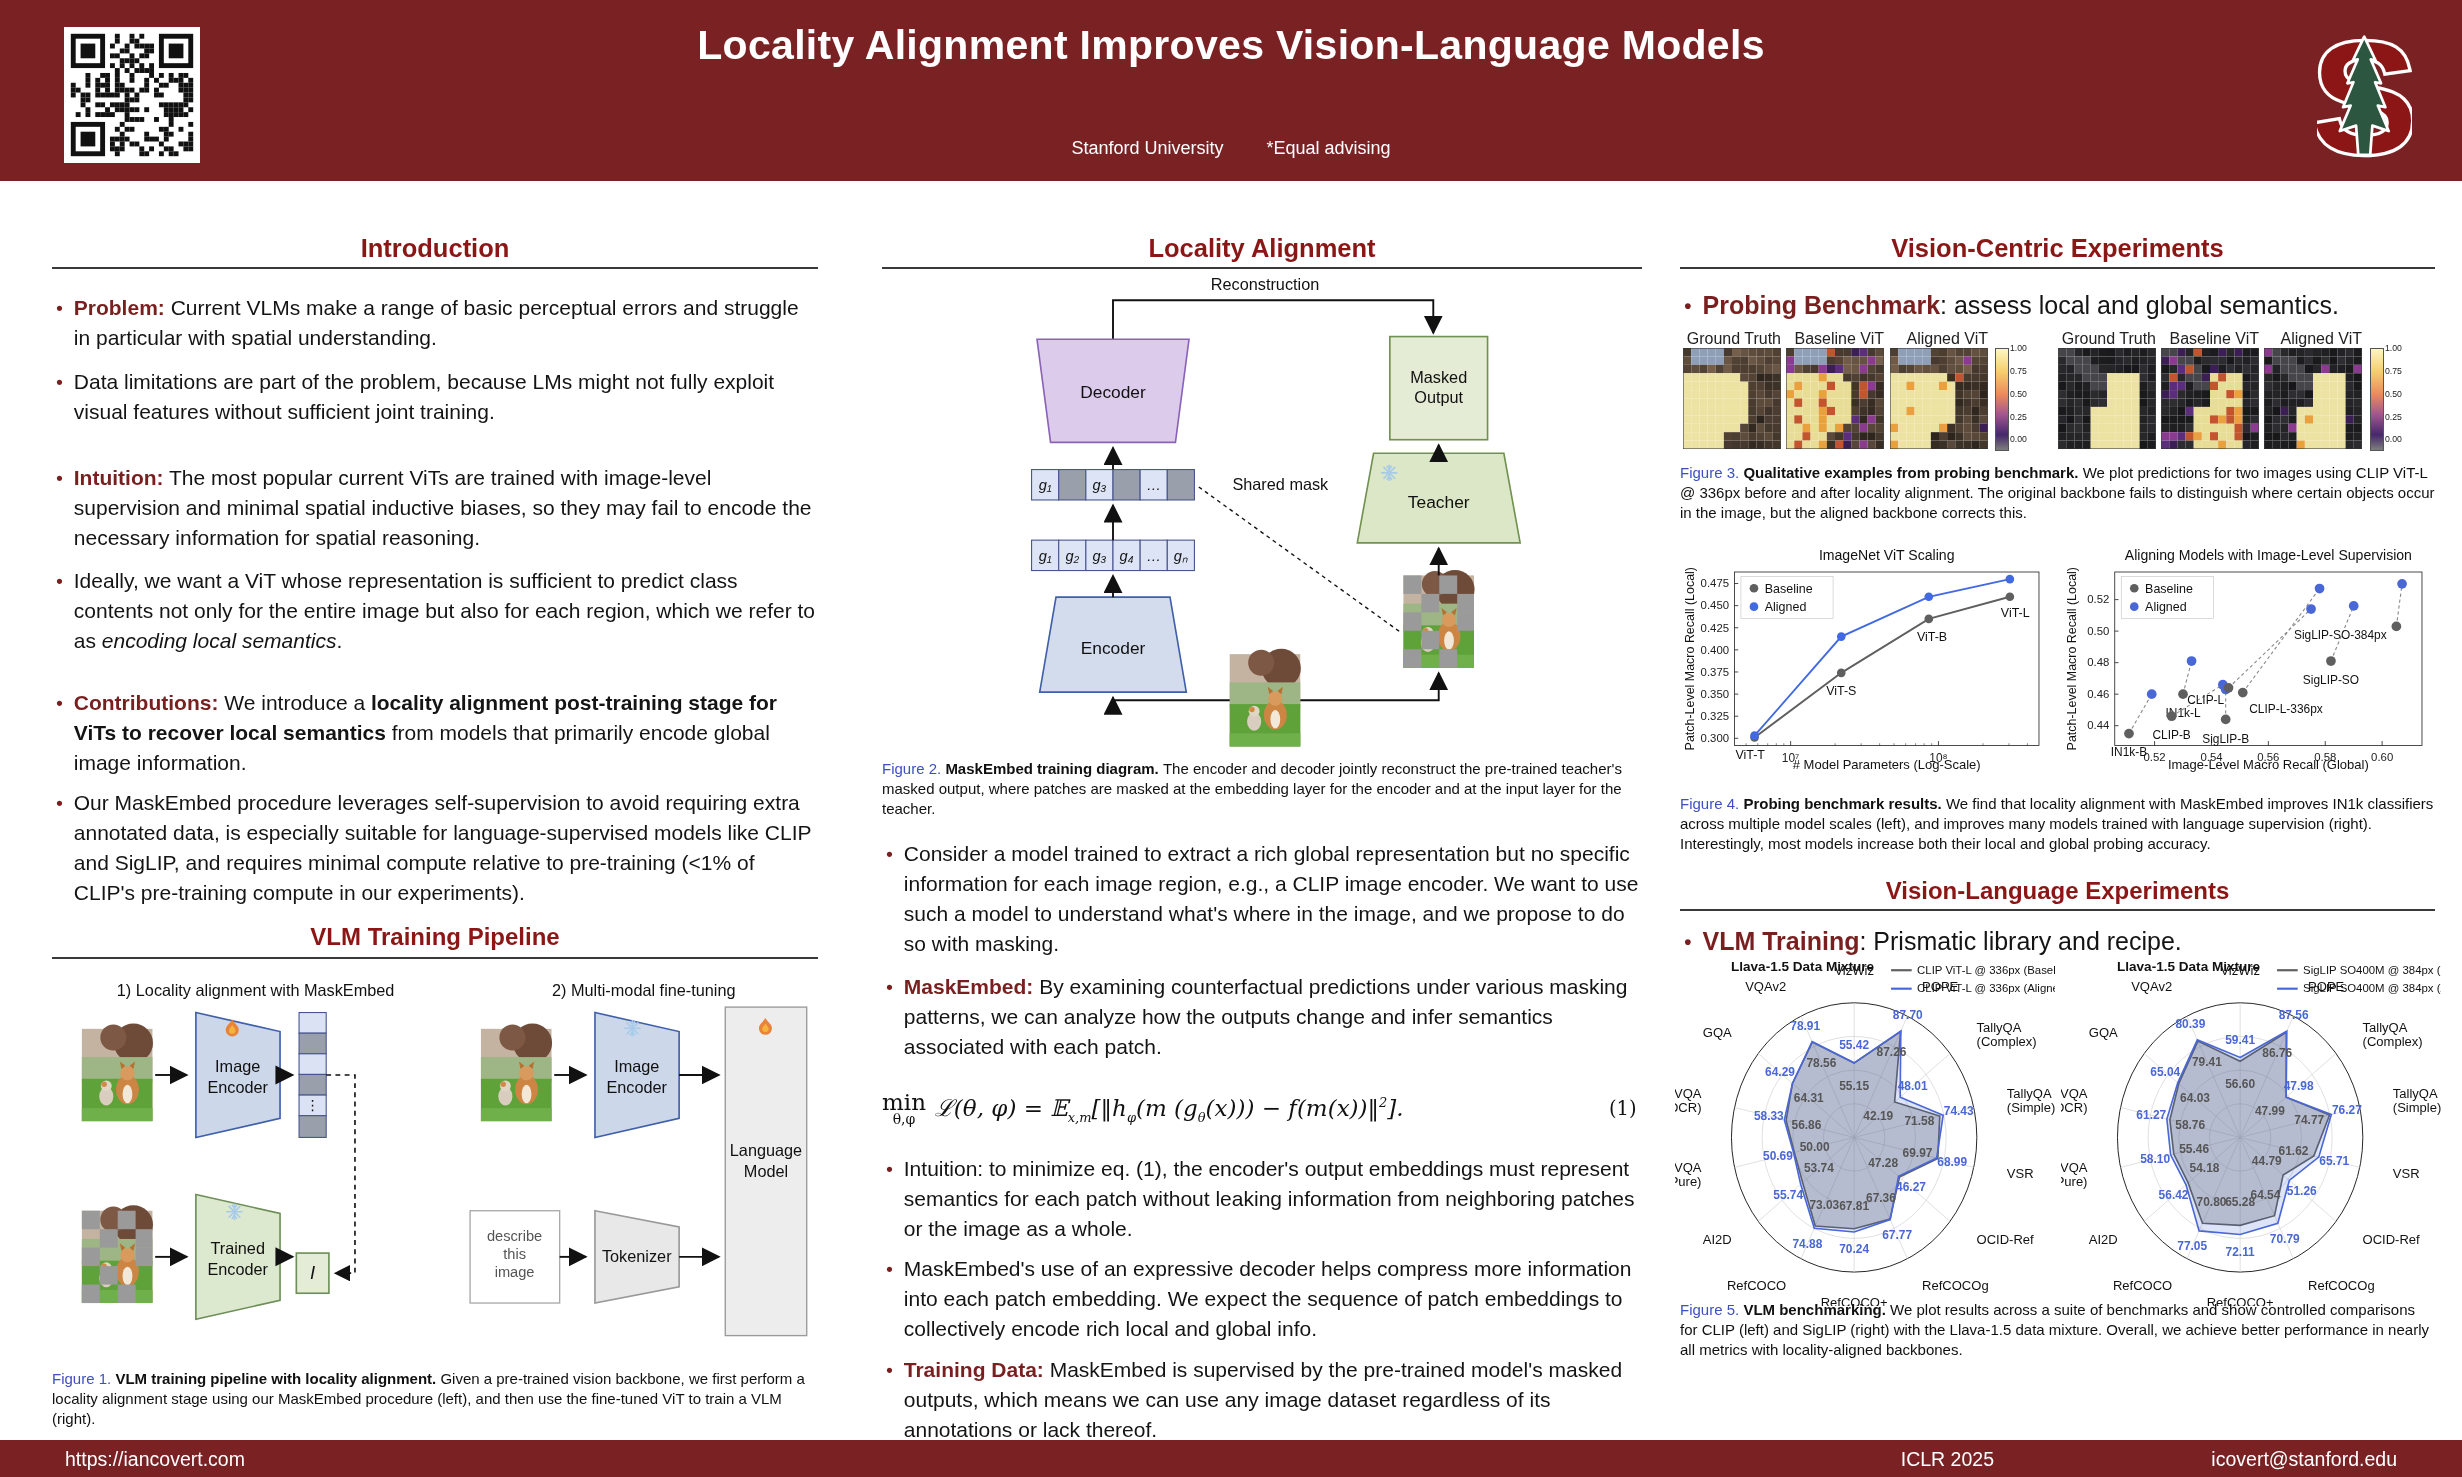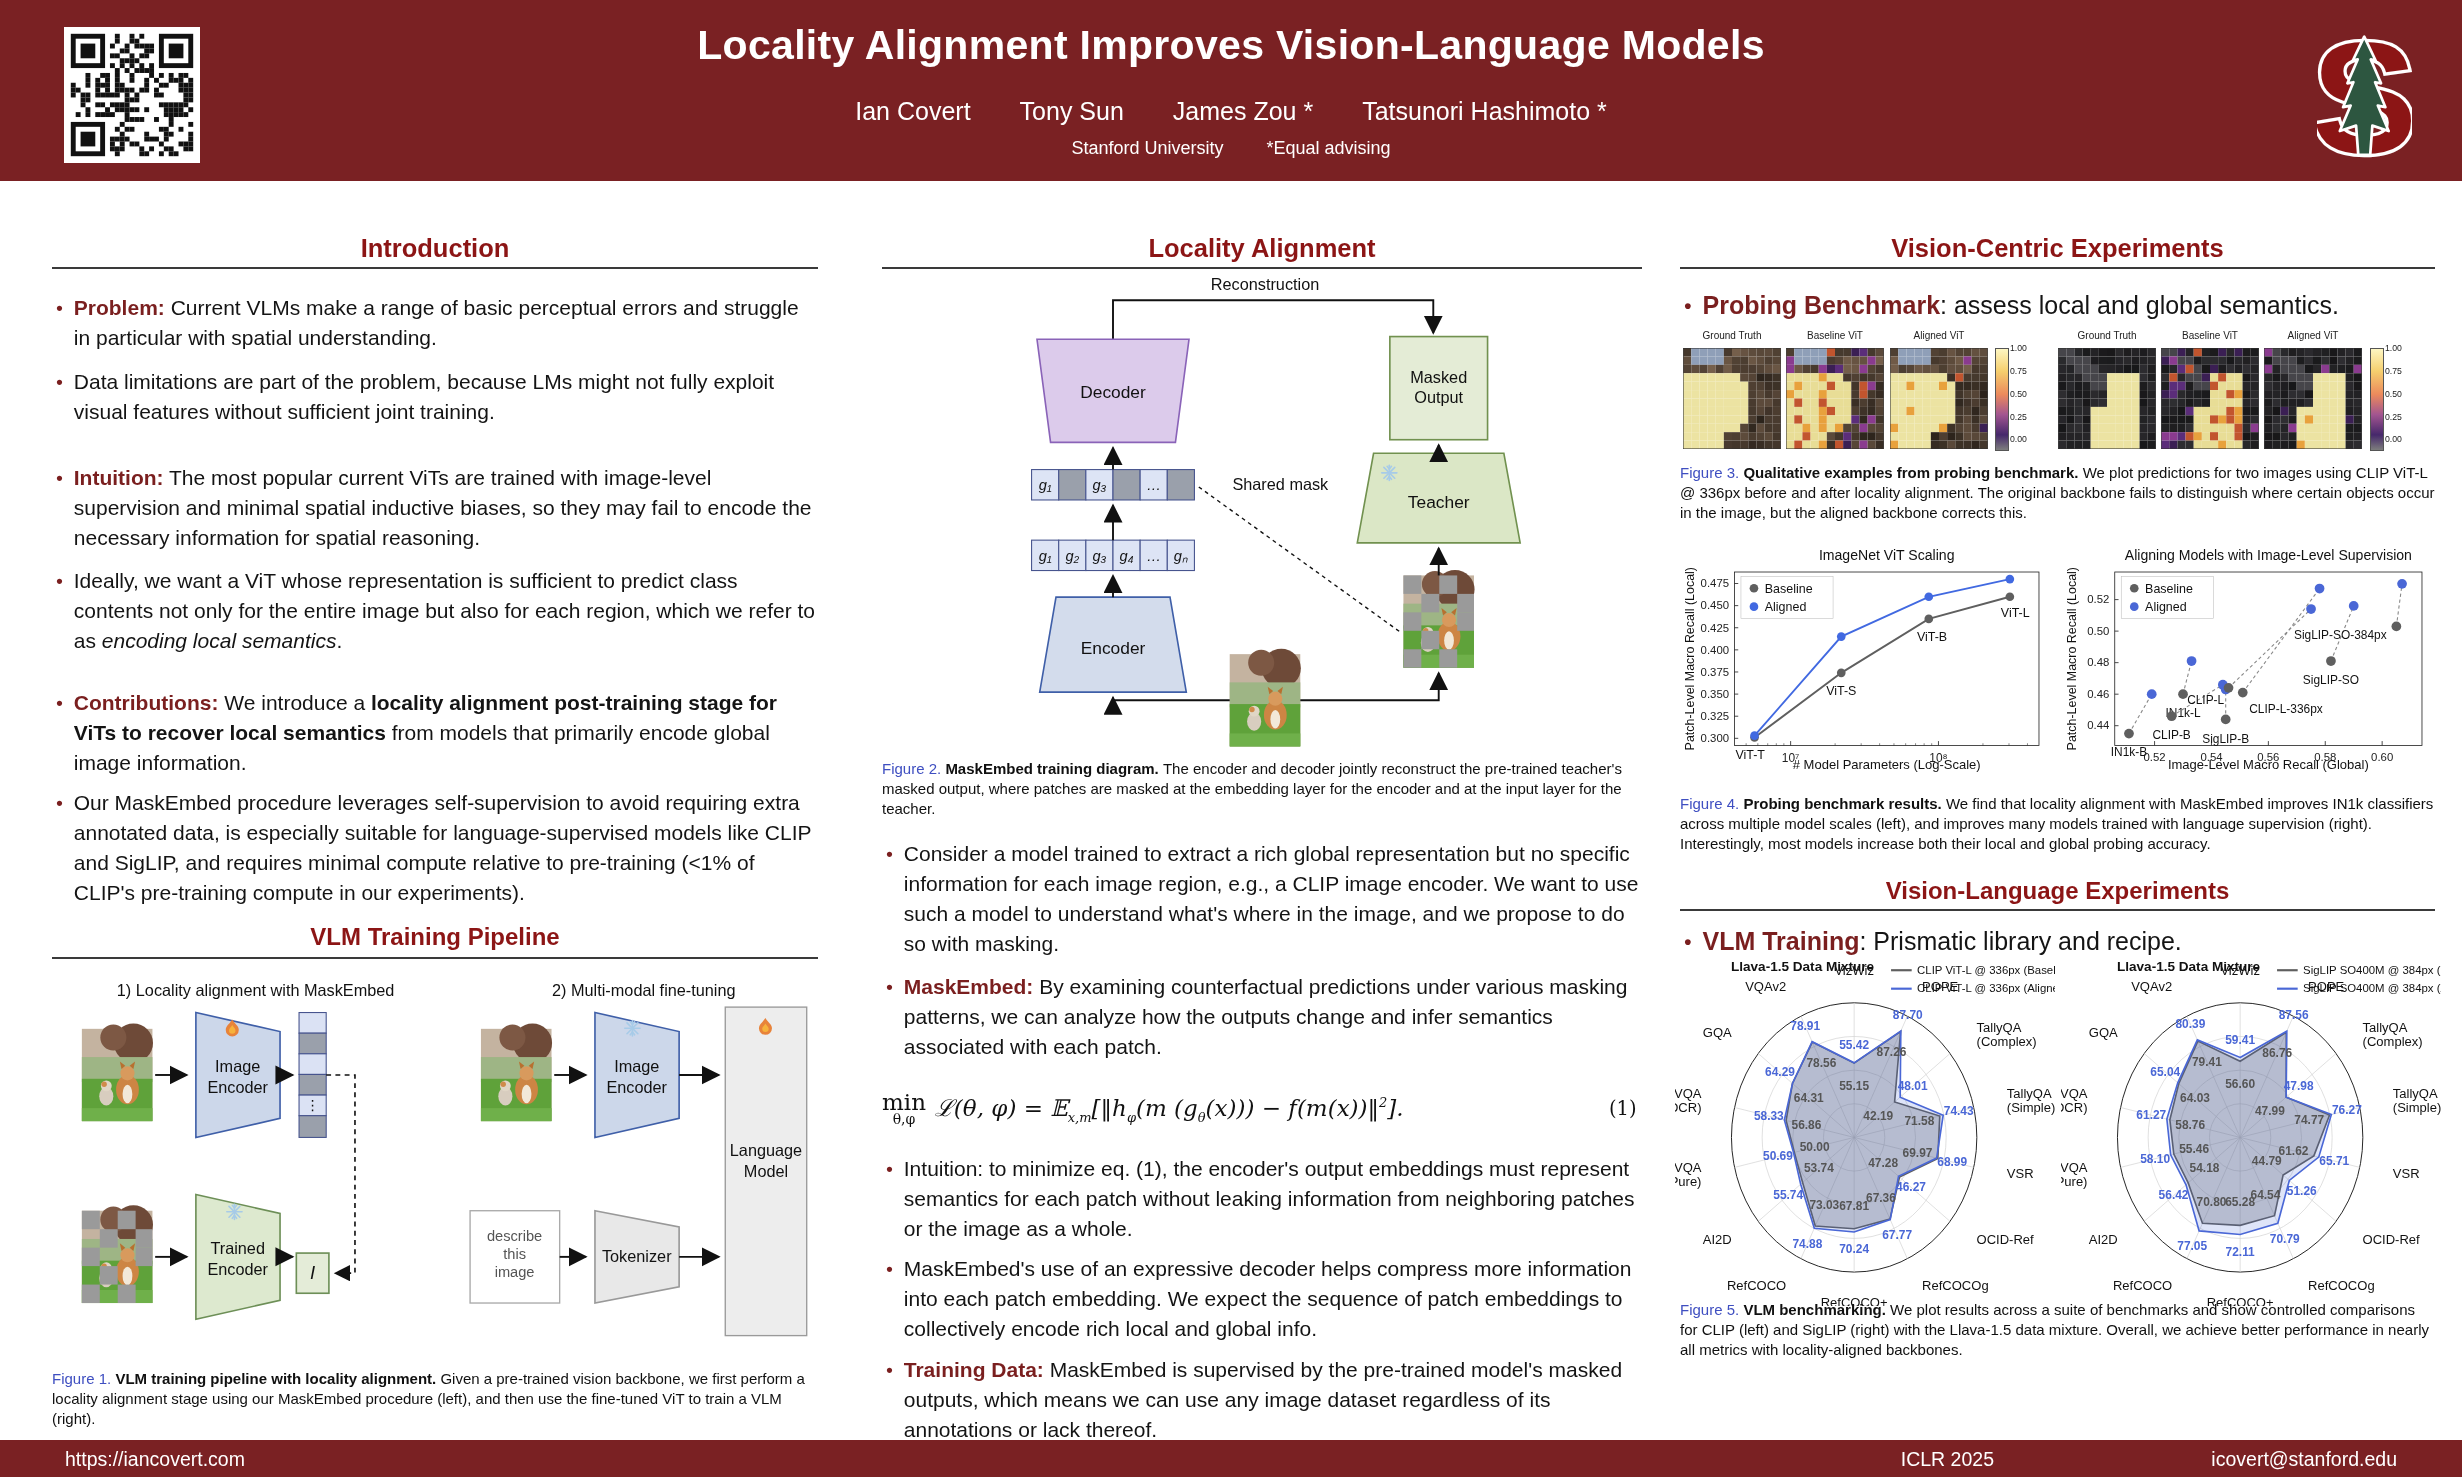--- a/index.html
+++ b/index.html
@@ -34,21 +34,21 @@
   .equation{font-family:"DejaVu Serif",serif;font-size:23px;color:#111;display:flex;align-items:center;justify-content:flex-start;}
   .equation .eqwrap{display:flex;align-items:center;}
   .minblock{display:inline-flex;flex-direction:column;align-items:center;margin-right:8.7px;}
   .minword{font-style:normal;}
   .minsub{font-size:14px;margin-top:-3.3px;}
   .eqbody{font-style:italic;}
   .eqbody sub{font-size:13px;font-style:italic;}
   .eqbody sup{font-size:13px;}
   .eqnum{position:absolute;right:5.4px;font-style:normal;font-size:19.5px;}
   
-  .panel-label{font-size:10px;color:#222;text-align:center;}
+  .panel-label{font-size:16px;color:#222;text-align:right;}
   .cbar{position:absolute;width:12px;height:101px;border:0.5px solid #555;
     background:linear-gradient(to bottom,#fdf6c2 0%,#f6cf6e 22%,#ec8a5c 45%,#a25590 65%,#46286b 85%,#7d7d7d 100%);}
   .cbar-tick{position:absolute;font-size:8.7px;color:#222;}
   svg text{font-family:"Liberation Sans",sans-serif;}
 </style>
 </head>
 <body>
 
 <div id="poster">
 
@@ -303,26 +303,20 @@
         <rect x="21.5" y="21.5" width="45" height="45" fill="#fff"></rect>
         <rect x="30.5" y="30.5" width="27" height="27" fill="#111"></rect>
         <rect x="174.5" y="12.5" width="63" height="63" fill="#111"></rect>
         <rect x="183.5" y="21.5" width="45" height="45" fill="#fff"></rect>
         <rect x="192.5" y="30.5" width="27" height="27" fill="#111"></rect>
         <rect x="12.5" y="174.5" width="63" height="63" fill="#111"></rect>
         <rect x="21.5" y="183.5" width="45" height="45" fill="#fff"></rect>
         <rect x="30.5" y="192.5" width="27" height="27" fill="#111"></rect>
       </svg>
     <div class="abs poster-title">Locality Alignment Improves Vision-Language Models</div>
-    <div class="abs authors">
-      <span>Ian Covert</span>
-      <span>Tony Sun</span>
-      <span>James Zou *</span>
-      <span>Tatsunori Hashimoto *</span>
-    </div>
     <div class="abs affil">
       <span>Stanford University</span>
       <span>*Equal advising</span>
     </div>
     <svg class="abs" style="left:2317px;top:17.4px" width="95" height="163" viewBox="0 0 175 300">
       <text x="87" y="248" text-anchor="middle" font-family="Liberation Serif,serif" font-weight="bold" font-size="292" fill="#8C1515" stroke="#ffffff" stroke-width="12" paint-order="stroke">S</text>
       <path d="M87 36 L66 80 L75 78 L56 122 L67 120 L48 166 L62 163 L42 210 L72 200 L76 254 L98 254 L102 200 L132 210 L112 163 L126 166 L107 120 L118 122 L99 78 L108 80 Z" fill="#2d5640" stroke="#ffffff" stroke-width="5" stroke-linejoin="round"></path>
     </svg>
   </div>
 

